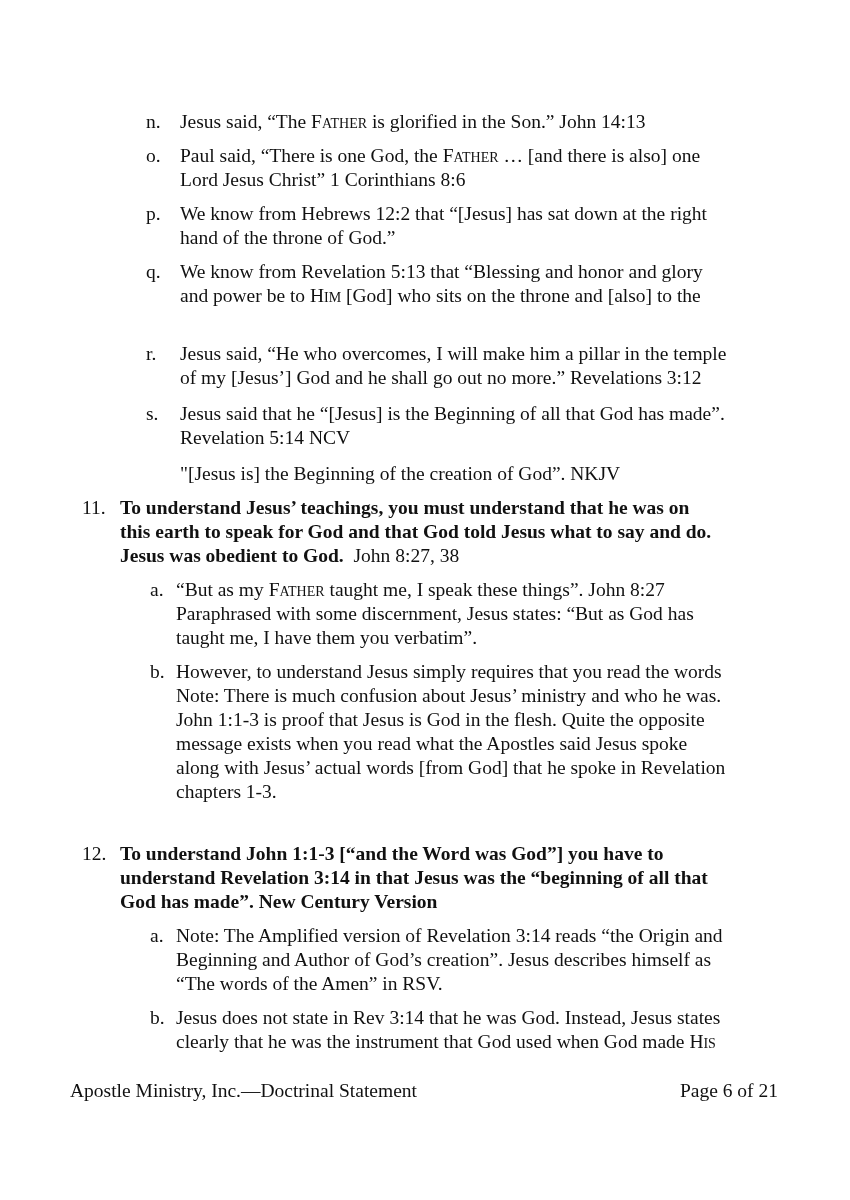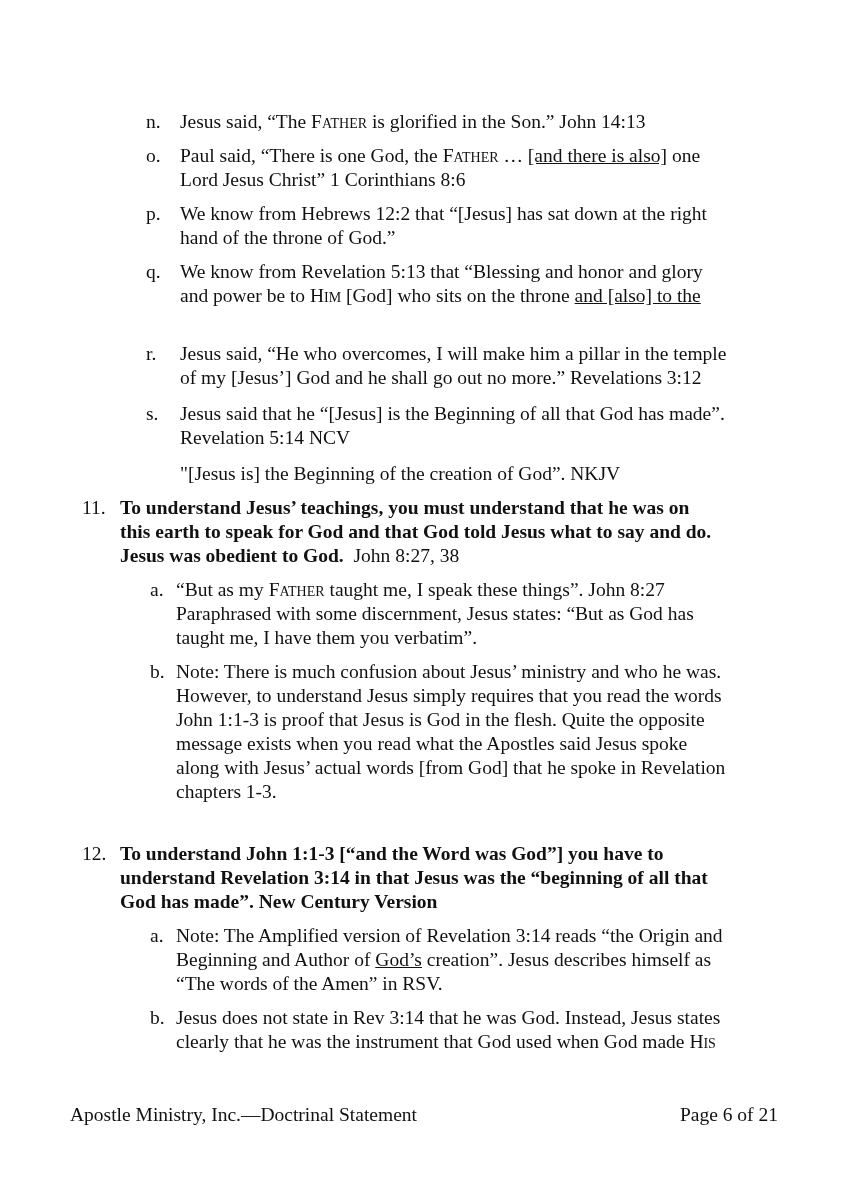--- a/index.html
+++ b/index.html
@@ -14,23 +14,23 @@
   .sub .lbl { position:absolute; left:0; top:0; width:30px; }
   .sub .txt { position:absolute; left:34px; width:630px; }
   .sub2 { position:absolute; left:150px; width:660px; }
   .sub2 .lbl { position:absolute; left:0; top:0; width:26px; }
   .sub2 .txt { position:absolute; left:26px; width:630px; }
   .main { position:absolute; left:82px; width:730px; }
   .main .num { position:absolute; left:0; top:0; width:44px; }
   .main .txt { position:absolute; left:38px; width:690px; font-weight:bold; }
   .main .txt .plain { font-weight:normal; }
   .sc { font-variant:small-caps; }
-  .u { text-decoration:underline; }
+  .u { }
   .line { display:block; white-space:nowrap; }
-  .footer { position:absolute; top:1103px; font-size:19.5px; }
+  .footer { position:absolute; top:1079px; font-size:19.5px; }
 </style>
 </head>
 <body>
 
 <div class="sub" style="top:110px;">
   <span class="lbl">n.</span>
   <div class="txt">
       <span class="line"><span>Jesus said, “The </span><span class="sc">Father</span><span> is glorified in the Son.”  John 14:13</span></span>
     </div>
 </div>
@@ -85,22 +85,22 @@
   <span class="lbl">a.</span>
   <div class="txt">
       <span class="line"><span>“But as my </span><span class="sc">Father</span><span> taught me, I speak these things”.  John 8:27</span></span>
       <span class="line"><span>Paraphrased with some discernment, Jesus states: “But as God has</span></span>
       <span class="line"><span>taught me, I have them you verbatim”.</span></span>
     </div>
 </div>
 <div class="sub2" style="top:660px;">
   <span class="lbl">b.</span>
   <div class="txt">
+      <span class="line"><span>However, to understand Jesus simply requires that you read the words</span></span>
       <span class="line"><span>Note: There is much confusion about Jesus’ ministry and who he was.</span></span>
-      <span class="line"><span>However, to understand Jesus simply requires that you read the words</span></span>
       <span class="line"><span>John 1:1-3 is proof that Jesus is God in the flesh.  Quite the opposite</span></span>
       <span class="line"><span>message exists when you read what the Apostles said Jesus spoke</span></span>
       <span class="line"><span>along with Jesus’ actual words [from God] that he spoke in Revelation</span></span>
       <span class="line"><span>chapters 1-3.</span></span>
     </div>
 </div>
 
 <div class="main" style="top:842px;">
   <span class="num">12.</span>
   <div class="txt">

